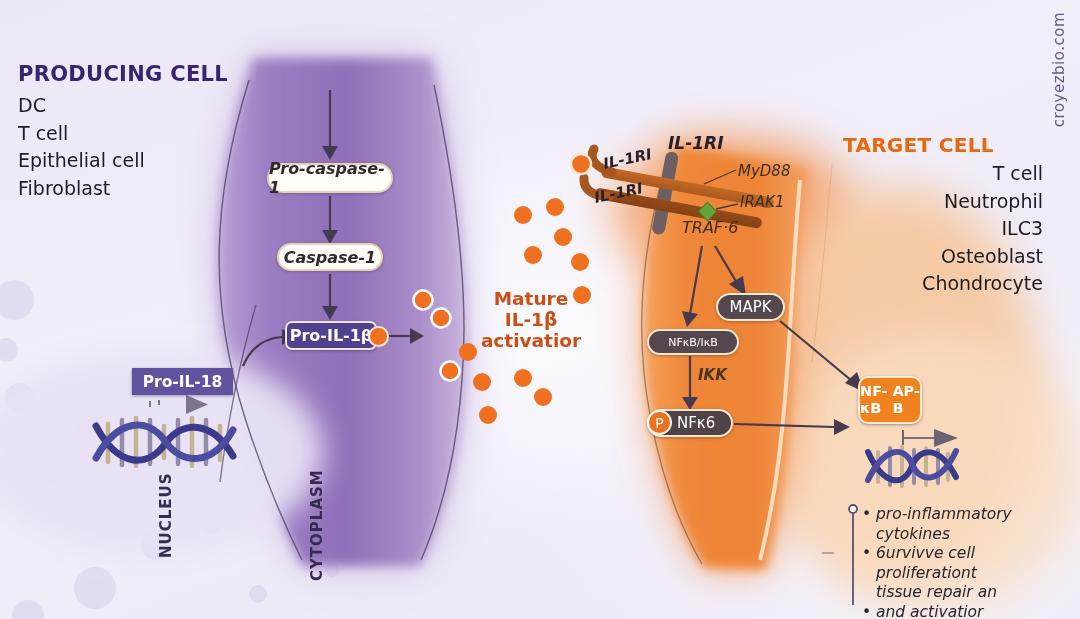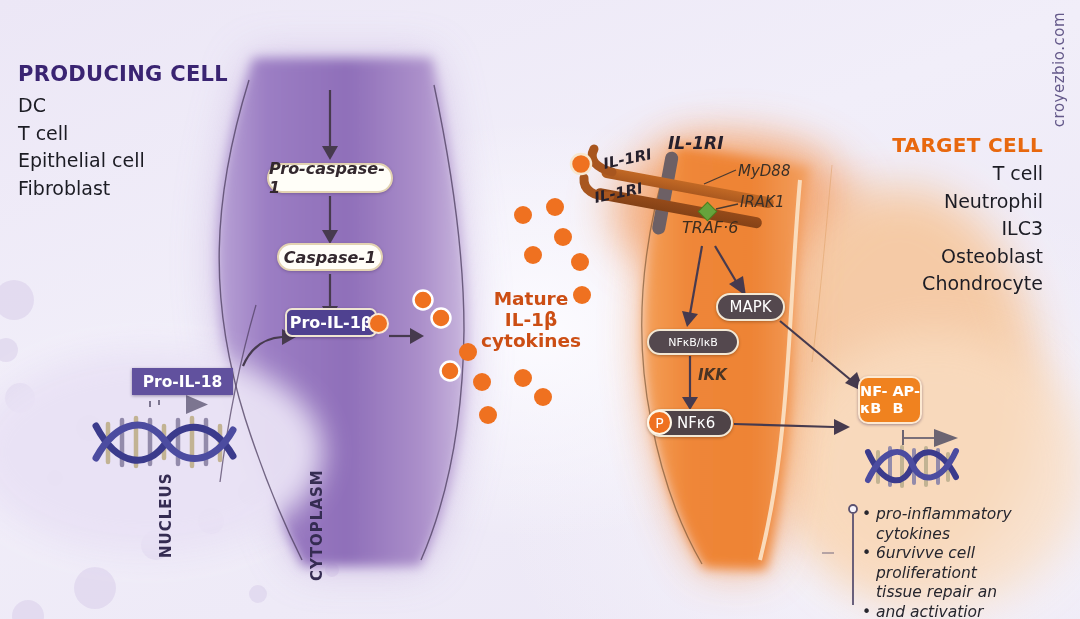--- a/index.html
+++ b/index.html
@@ -222,34 +222,34 @@
     <div>DC</div>
     <div>T cell</div>
     <div>Epithelial cell</div>
     <div>Fibroblast</div>
   </div>
 
 
   <div class="pill" style="left:267px;top:163px;width:126px;height:30px">Pro-caspase-1</div>
   <div class="pill" style="left:277px;top:243px;width:106px;height:28px">Caspase-1</div>
 
-  <div class="boxpill" style="left:285px;top:308px;width:92px;height:29px;background:var(--c-indigo);border:2px solid #efe5d2;font-size:16px">
+  <div class="boxpill" style="left:285px;top:321px;width:92px;height:29px;background:var(--c-indigo);border:2px solid #efe5d2;font-size:16px">
     <span>Pro-IL-1β</span>
     <span style="position:absolute;right:-14px;top:3px;width:21px;height:21px;border-radius:50%;background:var(--c-dot);border:2.5px solid #fbe8d3"></span>
   </div>
 
   <div class="boxpill" style="left:132px;top:368px;width:101px;height:27px;background:var(--c-purplebox);border-radius:0;font-size:15.5px">Pro-IL-18</div>
 
   <div class="abs vert" style="left:157px;top:486px;height:72px">NUCLEUS</div>
   <div class="abs vert" style="left:308px;top:486px;height:95px">CYTOPLASM</div>
 
   <div class="abs" style="left:466px;top:288px;width:130px;text-align:center;color:var(--c-secretion);font-weight:bold;font-size:18.5px;line-height:21px">
     <div>Mature</div>
     <div>IL-1β</div>
-    <div>cytokines</div>
+    <div>activatior</div>
   </div>
 
   <div class="abs ital lbl" style="left:668px;top:133px;font-weight:bold;font-size:17px;color:#26202c">IL-1RI</div>
   <div class="abs ital lbl" style="left:603px;top:150px;font-weight:bold;font-size:15px;color:#26202c;transform:rotate(-12deg)">IL-1RI</div>
   <div class="abs ital lbl" style="left:594px;top:184px;font-weight:bold;font-size:15px;color:#26202c;transform:rotate(-12deg)">IL-1RI</div>
   <div class="abs ital" style="left:738px;top:162px;font-size:15px;color:#3a3028">MyD88</div>
   <div class="abs ital" style="left:740px;top:193px;font-size:15px;color:#3a3028">IRAK1</div>
   <div class="abs ital" style="left:682px;top:218px;font-size:16px;color:var(--c-labelbrown)">TRAF·6</div>
 
   <div class="darkpill" style="left:716px;top:293px;width:69px;height:28px;font-size:15px">MAPK</div>
@@ -259,21 +259,21 @@
   <div class="darkpill" style="left:647px;top:409px;width:86px;height:28px;font-size:15px;background:#4f4347;justify-content:flex-start;padding-left:28px">
     <span style="position:absolute;left:-2px;top:-1px;width:25px;height:25px;border-radius:50%;background:var(--c-dot);border:2px solid #fff8e8;display:flex;align-items:center;justify-content:center;font-size:14px">P</span>
     <span>NFκ6</span>
   </div>
 
   <div class="boxpill" style="left:858px;top:376px;width:64px;height:48px;background:#f0821f;border:2.5px solid #fde9d2;border-radius:10px;font-size:14.5px;line-height:17px;flex-direction:row">
     <div>NF-κB</div>
     <div>AP-B</div>
   </div>
 
-  <div class="abs big-title" style="left:843px;top:133px;width:200px;text-align:right;color:var(--c-orange-title);font-size:20px">TARGET CELL</div>
+  <div class="abs big-title" style="left:843px;top:133px;width:200px;text-align:left;color:var(--c-orange-title);font-size:20px">TARGET CELL</div>
   <div class="abs cell-list" style="left:843px;top:160px;width:200px;text-align:right">
     <div>T cell</div>
     <div>Neutrophil</div>
     <div>ILC3</div>
     <div>Osteoblast</div>
     <div>Chondrocyte</div>
   </div>
 
   <div class="abs outcomes" style="left:862px;top:505px;width:215px">
     <div class="row">

